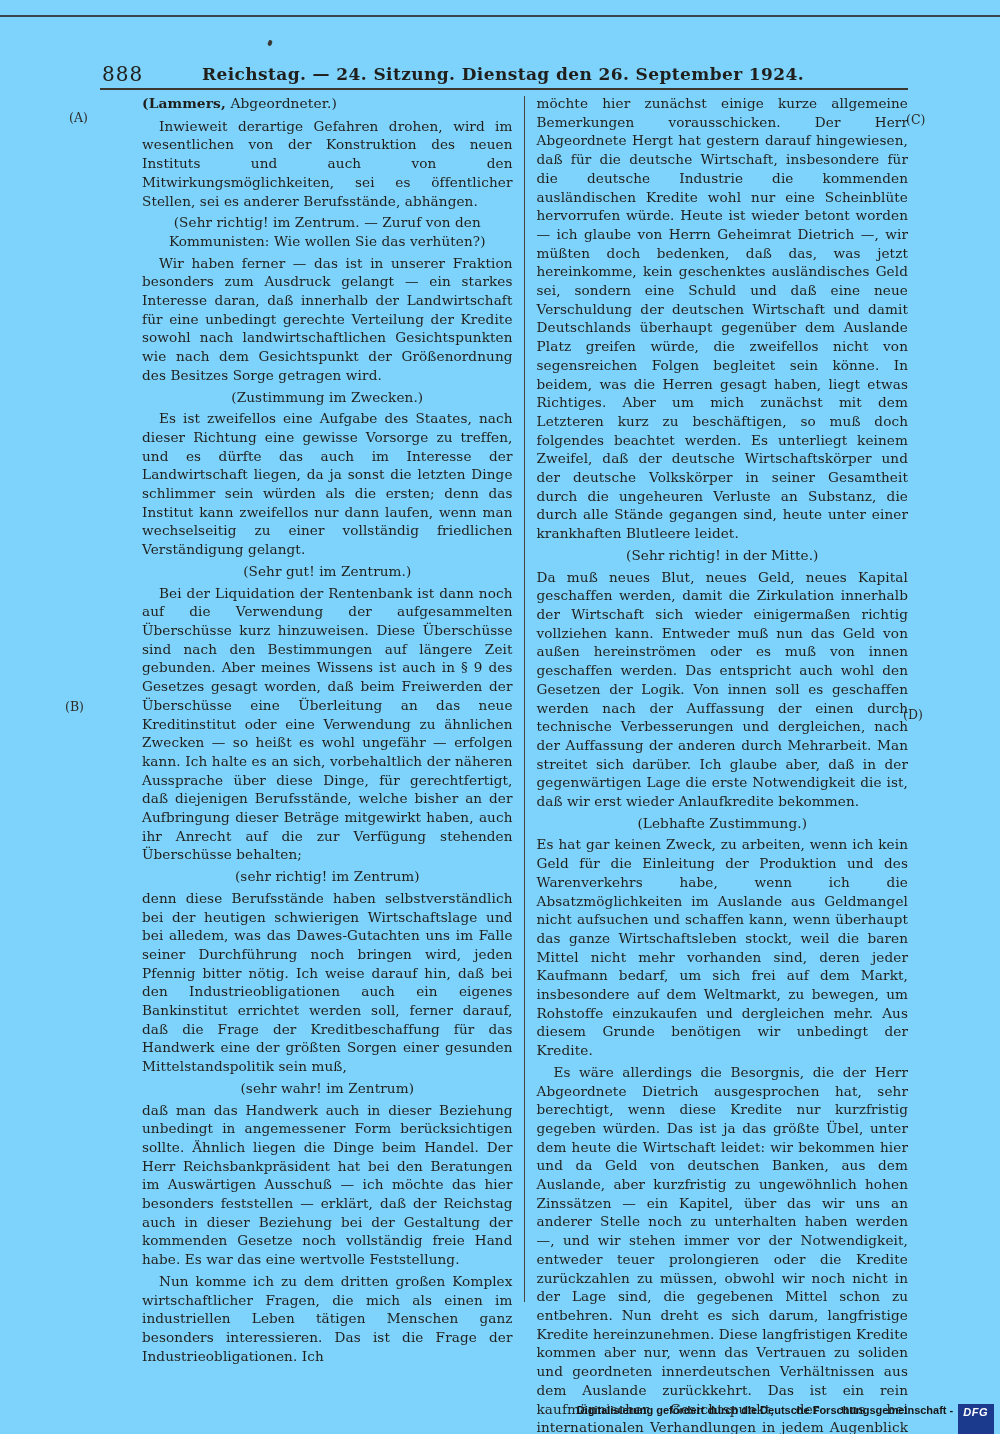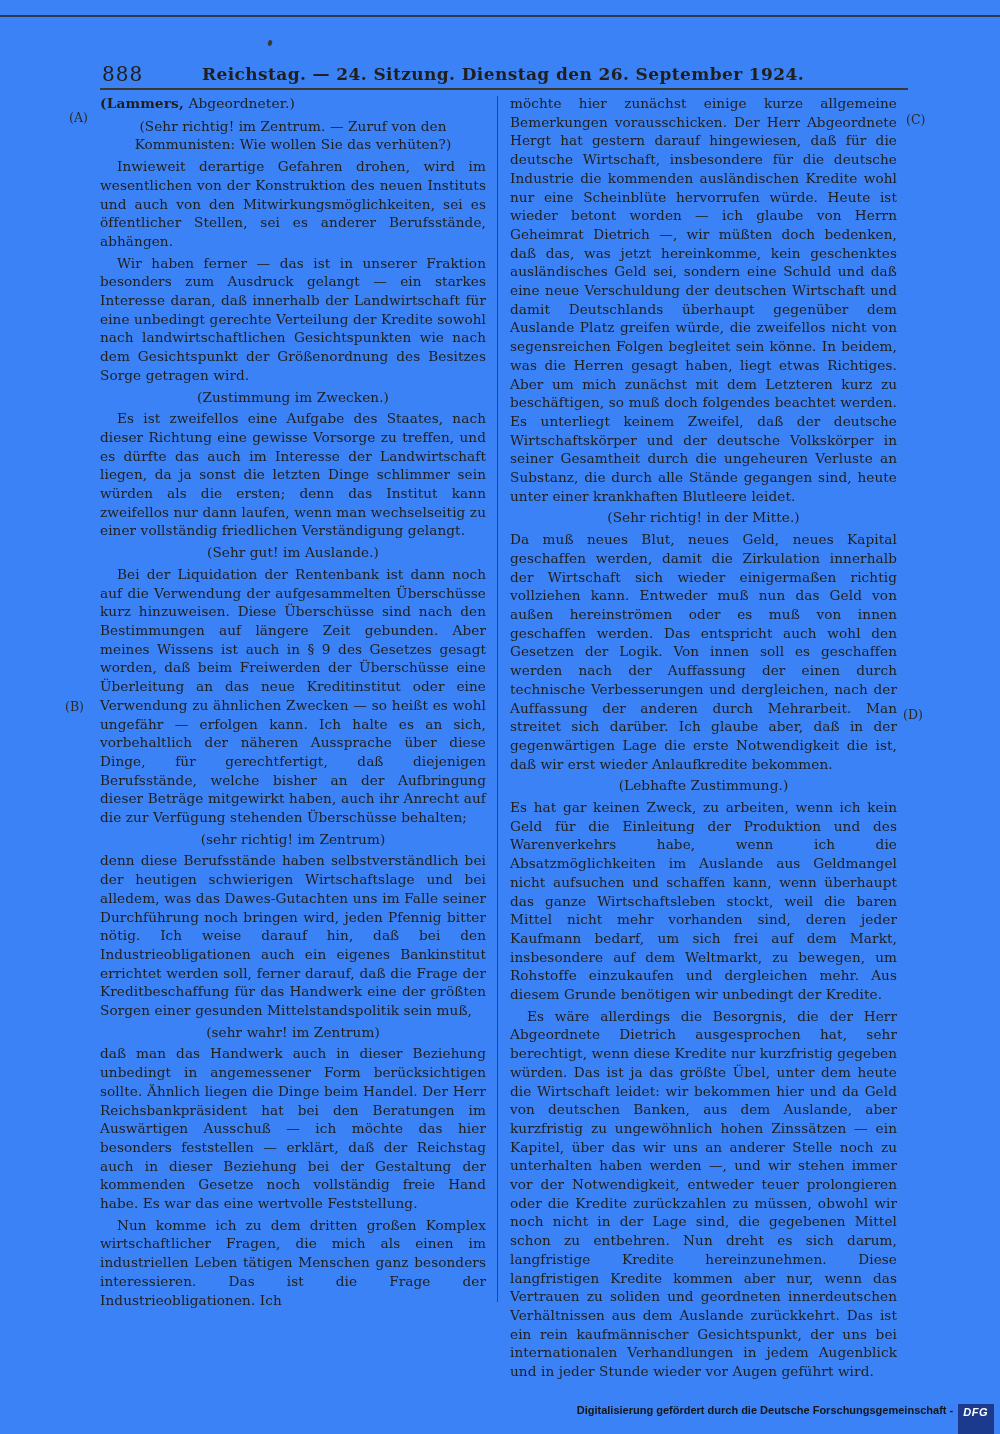--- a/index.html
+++ b/index.html
@@ -4,21 +4,21 @@
 <style>
   html,body{margin:0;padding:0;}
   body{
     width:1000px;height:1434px;
     background:#e9e7e2;
     font-family:"DejaVu Serif", serif;
   }
   .page{
     position:relative;
     width:1000px;height:1434px;
-    background:#3b82f6;
+    background:#7dd3fc;
     overflow:hidden;
     color:#211f1c;
   }
   .top-edge-line{
     position:absolute;top:15px;left:0;right:0;height:2px;
     background:#2e2c29;opacity:.85;
   }
   .header{
     position:absolute;top:62px;left:100px;width:806px;height:26px;
   }
@@ -36,21 +36,21 @@
   }
   .columns{
     position:absolute;top:94px;left:100px;width:808px;height:1212px;
     display:flex;
   }
   .col{
     font-size:13.6px;line-height:18.7px;
     text-align:justify;
     letter-spacing:.1px;
   }
-  .col-left{width:386px;padding-right:11px;}
+  .col-left{width:386px;padding-right:11px;margin-left:42px;}
   .col-right{width:387px;padding-left:12px;}
   .col-divider{
     width:1px;background:#45433c;height:1206px;margin-top:2px;
   }
   .blk{margin:0;}
   .blk + .blk{margin-top:3px;}
   .indent{text-indent:17px;}
   .flush{text-indent:0;}
   .interjection{text-align:center;text-indent:0;margin-top:4px;margin-bottom:2px;}
   .speaker{font-size:13.8px;margin-bottom:4px;text-align:left;}
@@ -98,26 +98,26 @@
   <div class="header-rule"></div>
 
   <div class="margin-marker mm-a">(A)</div>
   <div class="margin-marker mm-b">(B)</div>
   <div class="margin-marker mm-c">(C)</div>
   <div class="margin-marker mm-d">(D)</div>
 
   <div class="columns">
     <div class="col col-left" id="left-col">
         <p class="blk speaker"><span class="bold">(Lammers,</span><span> Abgeordneter.)</span></p>
+        <p class="blk indent">Inwieweit derartige Gefahren drohen, wird im wesentlichen von der Konstruktion des neuen Instituts und auch von den Mitwirkungsmöglichkeiten, sei es öffentlicher Stellen, sei es anderer Berufsstände, abhängen.</p>
         <p class="blk interjection">(Sehr richtig! im Zentrum. — Zuruf von den Kommunisten: Wie wollen Sie das verhüten?)</p>
-        <p class="blk indent">Inwieweit derartige Gefahren drohen, wird im wesentlichen von der Konstruktion des neuen Instituts und auch von den Mitwirkungsmöglichkeiten, sei es öffentlicher Stellen, sei es anderer Berufsstände, abhängen.</p>
         <p class="blk indent">Wir haben ferner — das ist in unserer Fraktion besonders zum Ausdruck gelangt — ein starkes Interesse daran, daß innerhalb der Landwirtschaft für eine unbedingt gerechte Verteilung der Kredite sowohl nach landwirtschaftlichen Gesichtspunkten wie nach dem Gesichtspunkt der Größenordnung des Besitzes Sorge getragen wird.</p>
         <p class="blk interjection">(Zustimmung im Zwecken.)</p>
         <p class="blk indent">Es ist zweifellos eine Aufgabe des Staates, nach dieser Richtung eine gewisse Vorsorge zu treffen, und es dürfte das auch im Interesse der Landwirtschaft liegen, da ja sonst die letzten Dinge schlimmer sein würden als die ersten; denn das Institut kann zweifellos nur dann laufen, wenn man wechselseitig zu einer vollständig friedlichen Verständigung gelangt.</p>
-        <p class="blk interjection">(Sehr gut! im Auslande.)</p>
+        <p class="blk interjection">(Sehr gut! im Zentrum.)</p>
         <p class="blk indent">Bei der Liquidation der Rentenbank ist dann noch auf die Verwendung der aufgesammelten Überschüsse kurz hinzuweisen. Diese Überschüsse sind nach den Bestimmungen auf längere Zeit gebunden. Aber meines Wissens ist auch in § 9 des Gesetzes gesagt worden, daß beim Freiwerden der Überschüsse eine Überleitung an das neue Kreditinstitut oder eine Verwendung zu ähnlichen Zwecken — so heißt es wohl ungefähr — erfolgen kann. Ich halte es an sich, vorbehaltlich der näheren Aussprache über diese Dinge, für gerechtfertigt, daß diejenigen Berufsstände, welche bisher an der Aufbringung dieser Beträge mitgewirkt haben, auch ihr Anrecht auf die zur Verfügung stehenden Überschüsse behalten;</p>
         <p class="blk interjection">(sehr richtig! im Zentrum)</p>
         <p class="blk flush">denn diese Berufsstände haben selbstverständlich bei der heutigen schwierigen Wirtschaftslage und bei alledem, was das Dawes-Gutachten uns im Falle seiner Durchführung noch bringen wird, jeden Pfennig bitter nötig. Ich weise darauf hin, daß bei den Industrieobligationen auch ein eigenes Bankinstitut errichtet werden soll, ferner darauf, daß die Frage der Kreditbeschaffung für das Handwerk eine der größten Sorgen einer gesunden Mittelstandspolitik sein muß,</p>
         <p class="blk interjection">(sehr wahr! im Zentrum)</p>
         <p class="blk flush">daß man das Handwerk auch in dieser Beziehung unbedingt in angemessener Form berücksichtigen sollte. Ähnlich liegen die Dinge beim Handel. Der Herr Reichsbankpräsident hat bei den Beratungen im Auswärtigen Ausschuß — ich möchte das hier besonders feststellen — erklärt, daß der Reichstag auch in dieser Beziehung bei der Gestaltung der kommenden Gesetze noch vollständig freie Hand habe. Es war das eine wertvolle Feststellung.</p>
         <p class="blk indent">Nun komme ich zu dem dritten großen Komplex wirtschaftlicher Fragen, die mich als einen im industriellen Leben tätigen Menschen ganz besonders interessieren. Das ist die Frage der Industrieobligationen. Ich</p>
       </div>
     <div class="col-divider"></div>
     <div class="col col-right" id="right-col">
         <p class="blk flush">möchte hier zunächst einige kurze allgemeine Bemerkungen vorausschicken. Der Herr Abgeordnete Hergt hat gestern darauf hingewiesen, daß für die deutsche Wirtschaft, insbesondere für die deutsche Industrie die kommenden ausländischen Kredite wohl nur eine Scheinblüte hervorrufen würde. Heute ist wieder betont worden — ich glaube von Herrn Geheimrat Dietrich —, wir müßten doch bedenken, daß das, was jetzt hereinkomme, kein geschenktes ausländisches Geld sei, sondern eine Schuld und daß eine neue Verschuldung der deutschen Wirtschaft und damit Deutschlands überhaupt gegenüber dem Auslande Platz greifen würde, die zweifellos nicht von segensreichen Folgen begleitet sein könne. In beidem, was die Herren gesagt haben, liegt etwas Richtiges. Aber um mich zunächst mit dem Letzteren kurz zu beschäftigen, so muß doch folgendes beachtet werden. Es unterliegt keinem Zweifel, daß der deutsche Wirtschaftskörper und der deutsche Volkskörper in seiner Gesamtheit durch die ungeheuren Verluste an Substanz, die durch alle Stände gegangen sind, heute unter einer krankhaften Blutleere leidet.</p>

